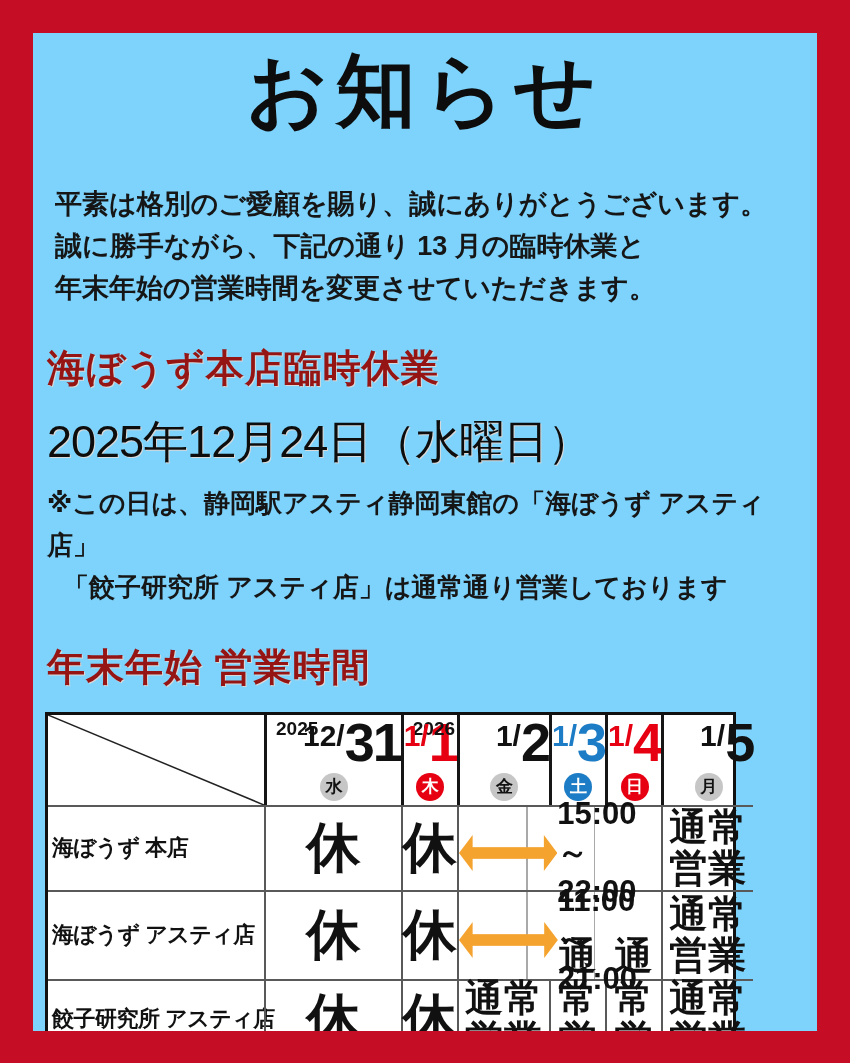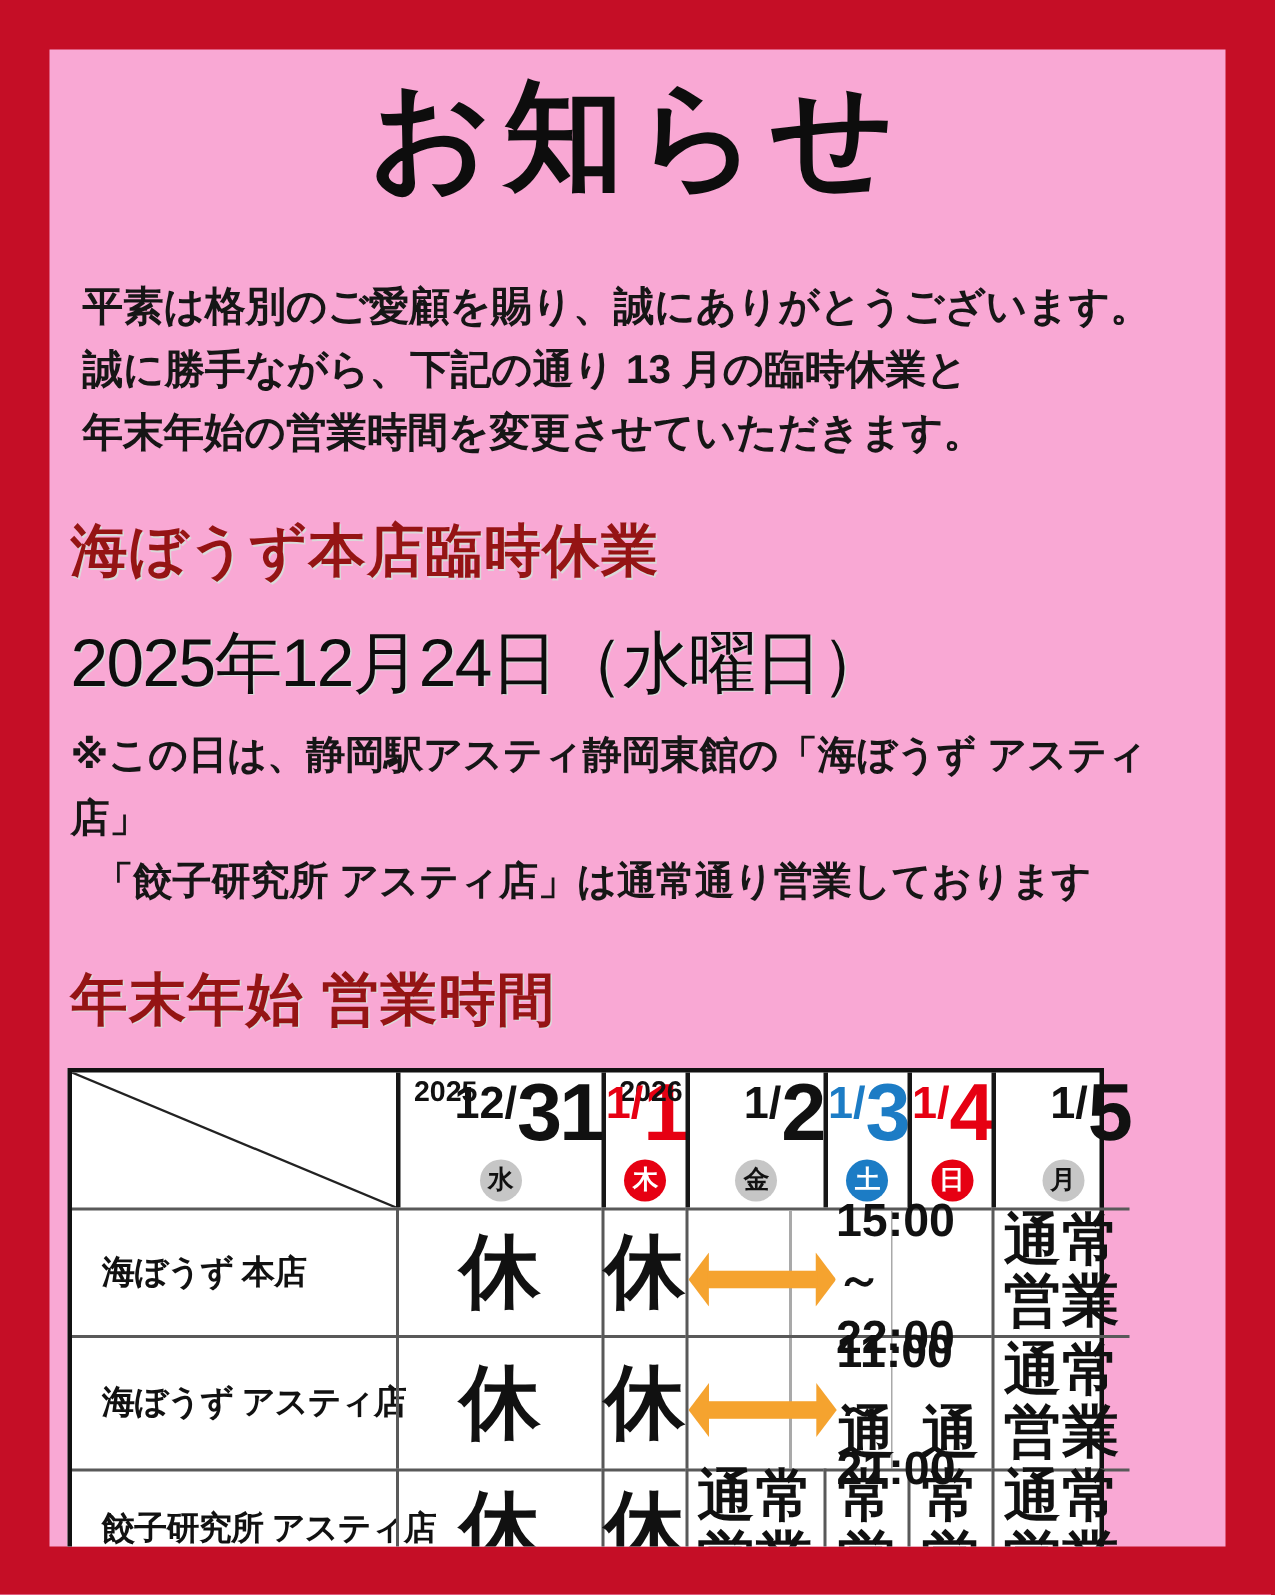--- a/index.html
+++ b/index.html
@@ -4,21 +4,21 @@
 <style>
   html,body{margin:0;padding:0;}
   body{
     width:850px;height:1063px;position:relative;
     background:#C50E26;
     font-family:"Liberation Sans","DejaVu Sans",sans-serif;
     -webkit-font-smoothing:antialiased;
   }
   .sheet{
     position:absolute;left:33px;top:33px;right:33px;bottom:32px;
-    background:#f9a8d4;overflow:hidden;
+    background:#7dd3fc;overflow:hidden;
   }
   .content{padding:0 12px;}
 
   .title{
     margin-top:16px;text-align:center;
     font-size:80px;font-weight:900;color:#0d0d0d;
     letter-spacing:8px;line-height:1.05;
   }
 
   .intro{margin:50px 0 0 10px;font-size:27px;font-weight:600;color:#161616;line-height:42px;}
@@ -75,21 +75,21 @@
   .circ-red{background:#E60012;color:#fff;}
   .circ-blue{background:#1C7CC5;color:#fff;}
 
   
   .bcell{
     border-left:2px solid #595959;border-top:2px solid #595959;
     display:flex;align-items:center;justify-content:center;
   }
   .store{
     border-left:none;justify-content:flex-start;
-    padding-left:20px;font-size:22px;font-weight:800;color:#111;
+    padding-left:4px;font-size:22px;font-weight:800;color:#111;
     letter-spacing:-0.5px;white-space:nowrap;
   }
   .closed{font-size:54px;font-weight:800;color:#111;}
   .normal{
     font-size:38px;font-weight:800;color:#111;line-height:1.1;
     white-space:pre-line;text-align:center;letter-spacing:1px;
   }
   .spancell{
     grid-column:span 3;
     flex-direction:row;justify-content:space-between;

